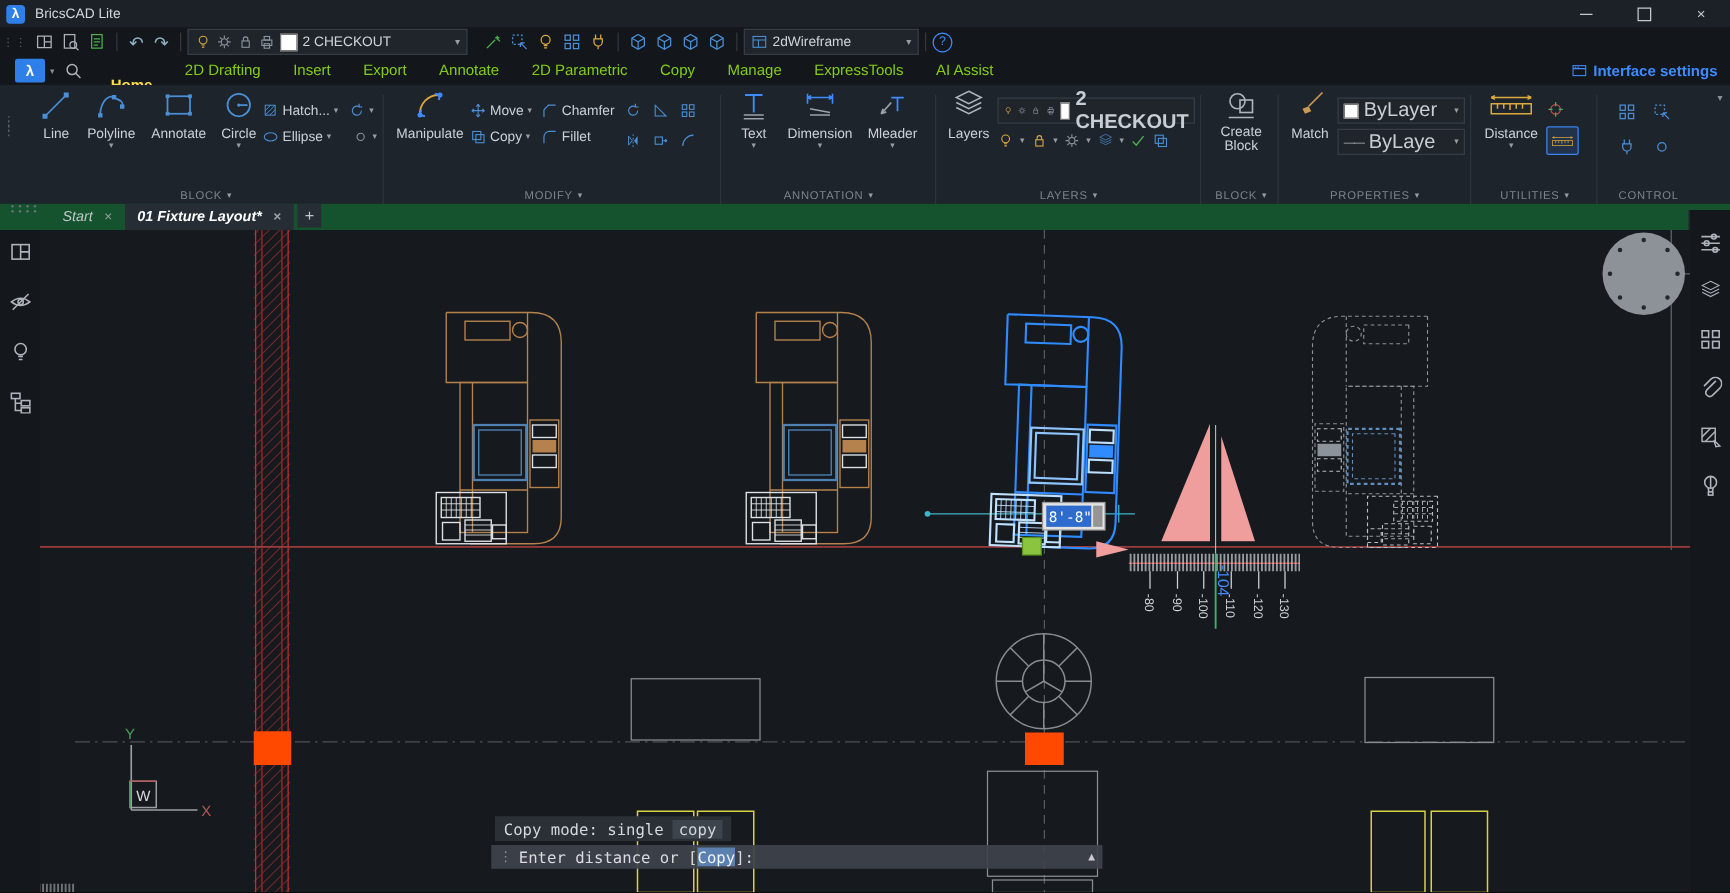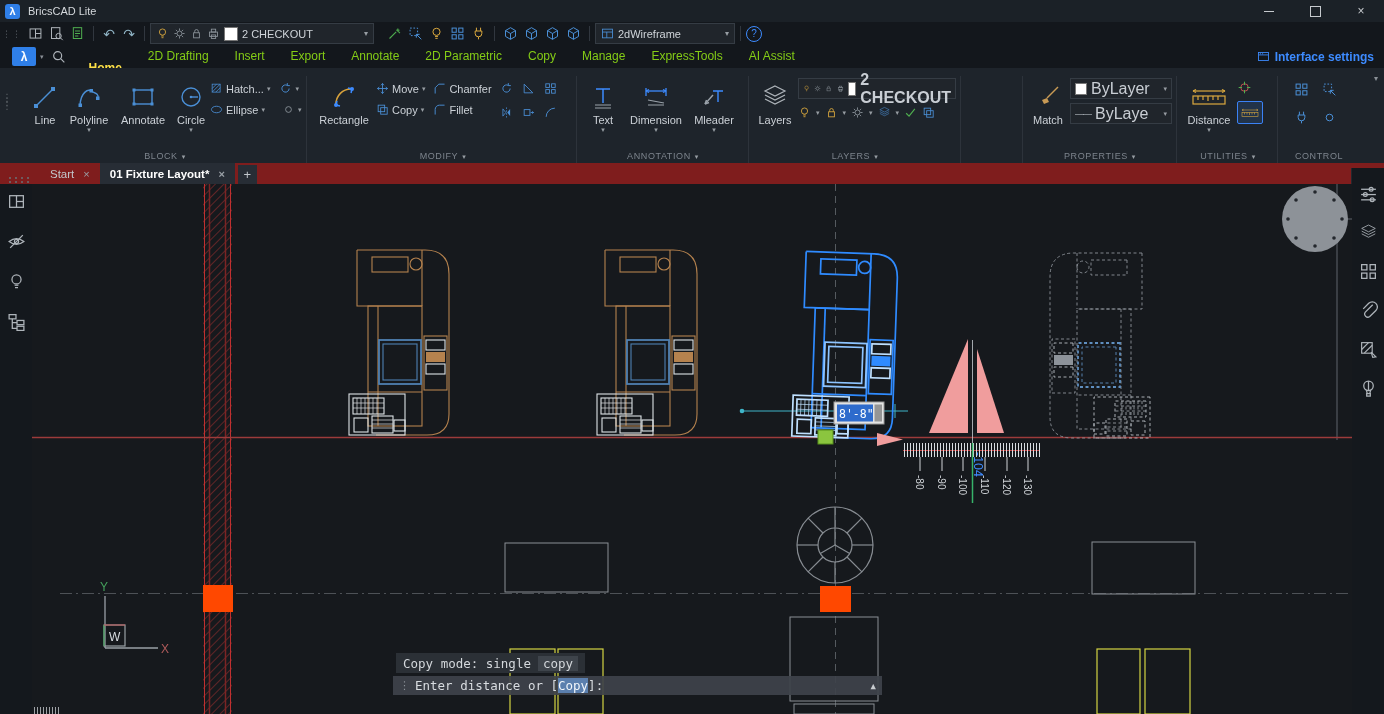--- a/index.html
+++ b/index.html
@@ -41,36 +41,36 @@
   .mtab.active::after{content:"";position:absolute;left:10px;right:10px;bottom:0;height:2px;background:#2f7fe8;}
   .iface{margin-left:auto;margin-right:10px;display:flex;align-items:center;gap:5px;color:#3d8bff;font-size:12px;font-weight:bold;}
   
   .ribbon{position:absolute;left:0;top:68px;width:100%;height:95px;background:#1e242b;}
   .ribbon .lgrip{position:absolute;left:2px;top:28px;color:#5a6066;font-size:10px;line-height:4px;}
   .vsep{position:absolute;top:8px;height:128px;width:1px;background:#2d333b;top:8px;}
   .rgroup{position:absolute;top:0;height:95px;}
   .glabel{position:absolute;bottom:2px;left:0;right:0;text-align:center;font-size:9px;color:#7d848d;letter-spacing:.6px;
           display:flex;justify-content:center;gap:4px;align-items:center;}
   .grow{display:flex;align-items:flex-start;}
-  .bigbtn{display:flex;flex-direction:column;align-items:center;padding-top:14px;}
+  .bigbtn{display:flex;flex-direction:column;align-items:center;padding-top:1px;}
   .bigbtn .bicon{height:30px;display:flex;align-items:center;justify-content:center;}
   .bigbtn .lbl{font-size:11px;color:#ccd1d7;margin-top:2px;white-space:nowrap;}
   .bigbtn .lbl.wrap{white-space:normal;text-align:center;line-height:11px;width:44px;}
   svg.big{width:28px;height:28px;display:block;}
   .smallcol{display:flex;flex-direction:column;gap:2px;padding-top:11px;}
   .smallrow{display:flex;align-items:center;height:19px;font-size:11px;color:#ccd1d7;gap:3px;}
   .igrid{display:grid;grid-template-columns:repeat(3,20px);grid-auto-rows:22px;padding-top:11px;gap:2px;}
   .igrid .ticon{width:18px;height:18px;}
   .igrid2{display:grid;grid-template-columns:repeat(2,24px);grid-auto-rows:24px;padding-top:12px;gap:4px;justify-items:center;}
   .rcombo{display:flex;align-items:center;height:19px;background:#20252b;border:1px solid #353c44;padding:0 4px;gap:4px;}
   .hl-btn{width:24px;height:21px;border:1px solid #3b82f6;background:#223349;border-radius:2px;
           display:flex;align-items:center;justify-content:center;}
   .collapse{position:absolute;right:6px;top:6px;color:#8a9096;font-size:8px;}
   
-  .doctabs{position:absolute;left:0;top:163px;width:100%;height:21px;background:#7f1d1d;display:flex;align-items:flex-end;}
+  .doctabs{position:absolute;left:0;top:163px;width:100%;height:21px;background:#14532d;display:flex;align-items:flex-start;font-style:italic;}
   .dgrip{margin-left:8px;margin-right:10px;}
   .dtab{display:flex;align-items:center;gap:9px;padding:0 10px;height:21px;font-size:11.5px;color:#c2c7cc;}
   .dtab .x{color:#9aa0a6;font-size:11px;}
   .dtab.active{background:#272d35;color:#fff;font-weight:bold;}
   .dplus{width:19px;height:19px;background:#272d35;margin-left:3px;display:flex;align-items:center;justify-content:center;
          color:#c2c7cc;font-size:13px;}
   .dmin{margin-left:auto;margin-right:14px;color:#c2c7cc;font-size:11px;}
   
   .side-left{position:absolute;left:0;top:184px;width:32px;height:530px;background:#14181d;border-right:1px solid #23282e;
              display:flex;flex-direction:column;align-items:center;padding-top:8px;gap:21px;}
@@ -553,21 +553,21 @@
     <div class="vsep" style="left:306px"></div>
 
     <div class="rgroup" style="left:312px;width:262px">
       <div class="grow">
         <div class="bigbtn" style="width:64px">
           <div class="bicon">
               <svg class="big">
                 <use href="#s-manip"></use>
               </svg>
             </div>
-          <span class="lbl">Rectangle</span>
+          <span class="lbl">Manipulate</span>
         </div>
         <div class="smallcol">
           <div class="smallrow">
             <span style="display:flex;align-items:center;gap:3px">
               <svg class="i small c-blue">
                   <use href="#s-move"></use>
                 </svg>
               <span>Move</span>
               <span class="chev">▾</span>
             </span>
@@ -730,20 +730,36 @@
           </div>
         </div>
       </div>
       <div class="glabel">
           <span>LAYERS</span>
           <span class="chev">▾</span>
         </div>
     </div>
     <div class="vsep" style="left:960px"></div>
 
+    <div class="rgroup" style="left:964px;width:58px">
+      <div class="grow" style="justify-content:center">
+        <div class="bigbtn" style="width:54px">
+          <div class="bicon">
+              <svg class="big c-light">
+                <use href="#s-block"></use>
+              </svg>
+            </div>
+          <span class="lbl wrap">Create Block</span>
+        </div>
+      </div>
+      <div class="glabel">
+          <span>BLOCK</span>
+          <span class="chev">▾</span>
+        </div>
+    </div>
     <div class="vsep" style="left:1022px"></div>
 
     <div class="rgroup" style="left:1026px;width:148px">
       <div class="grow">
         <div class="bigbtn" style="width:44px">
           <div class="bicon">
               <svg class="big">
                 <use href="#s-brush"></use>
               </svg>
             </div>

